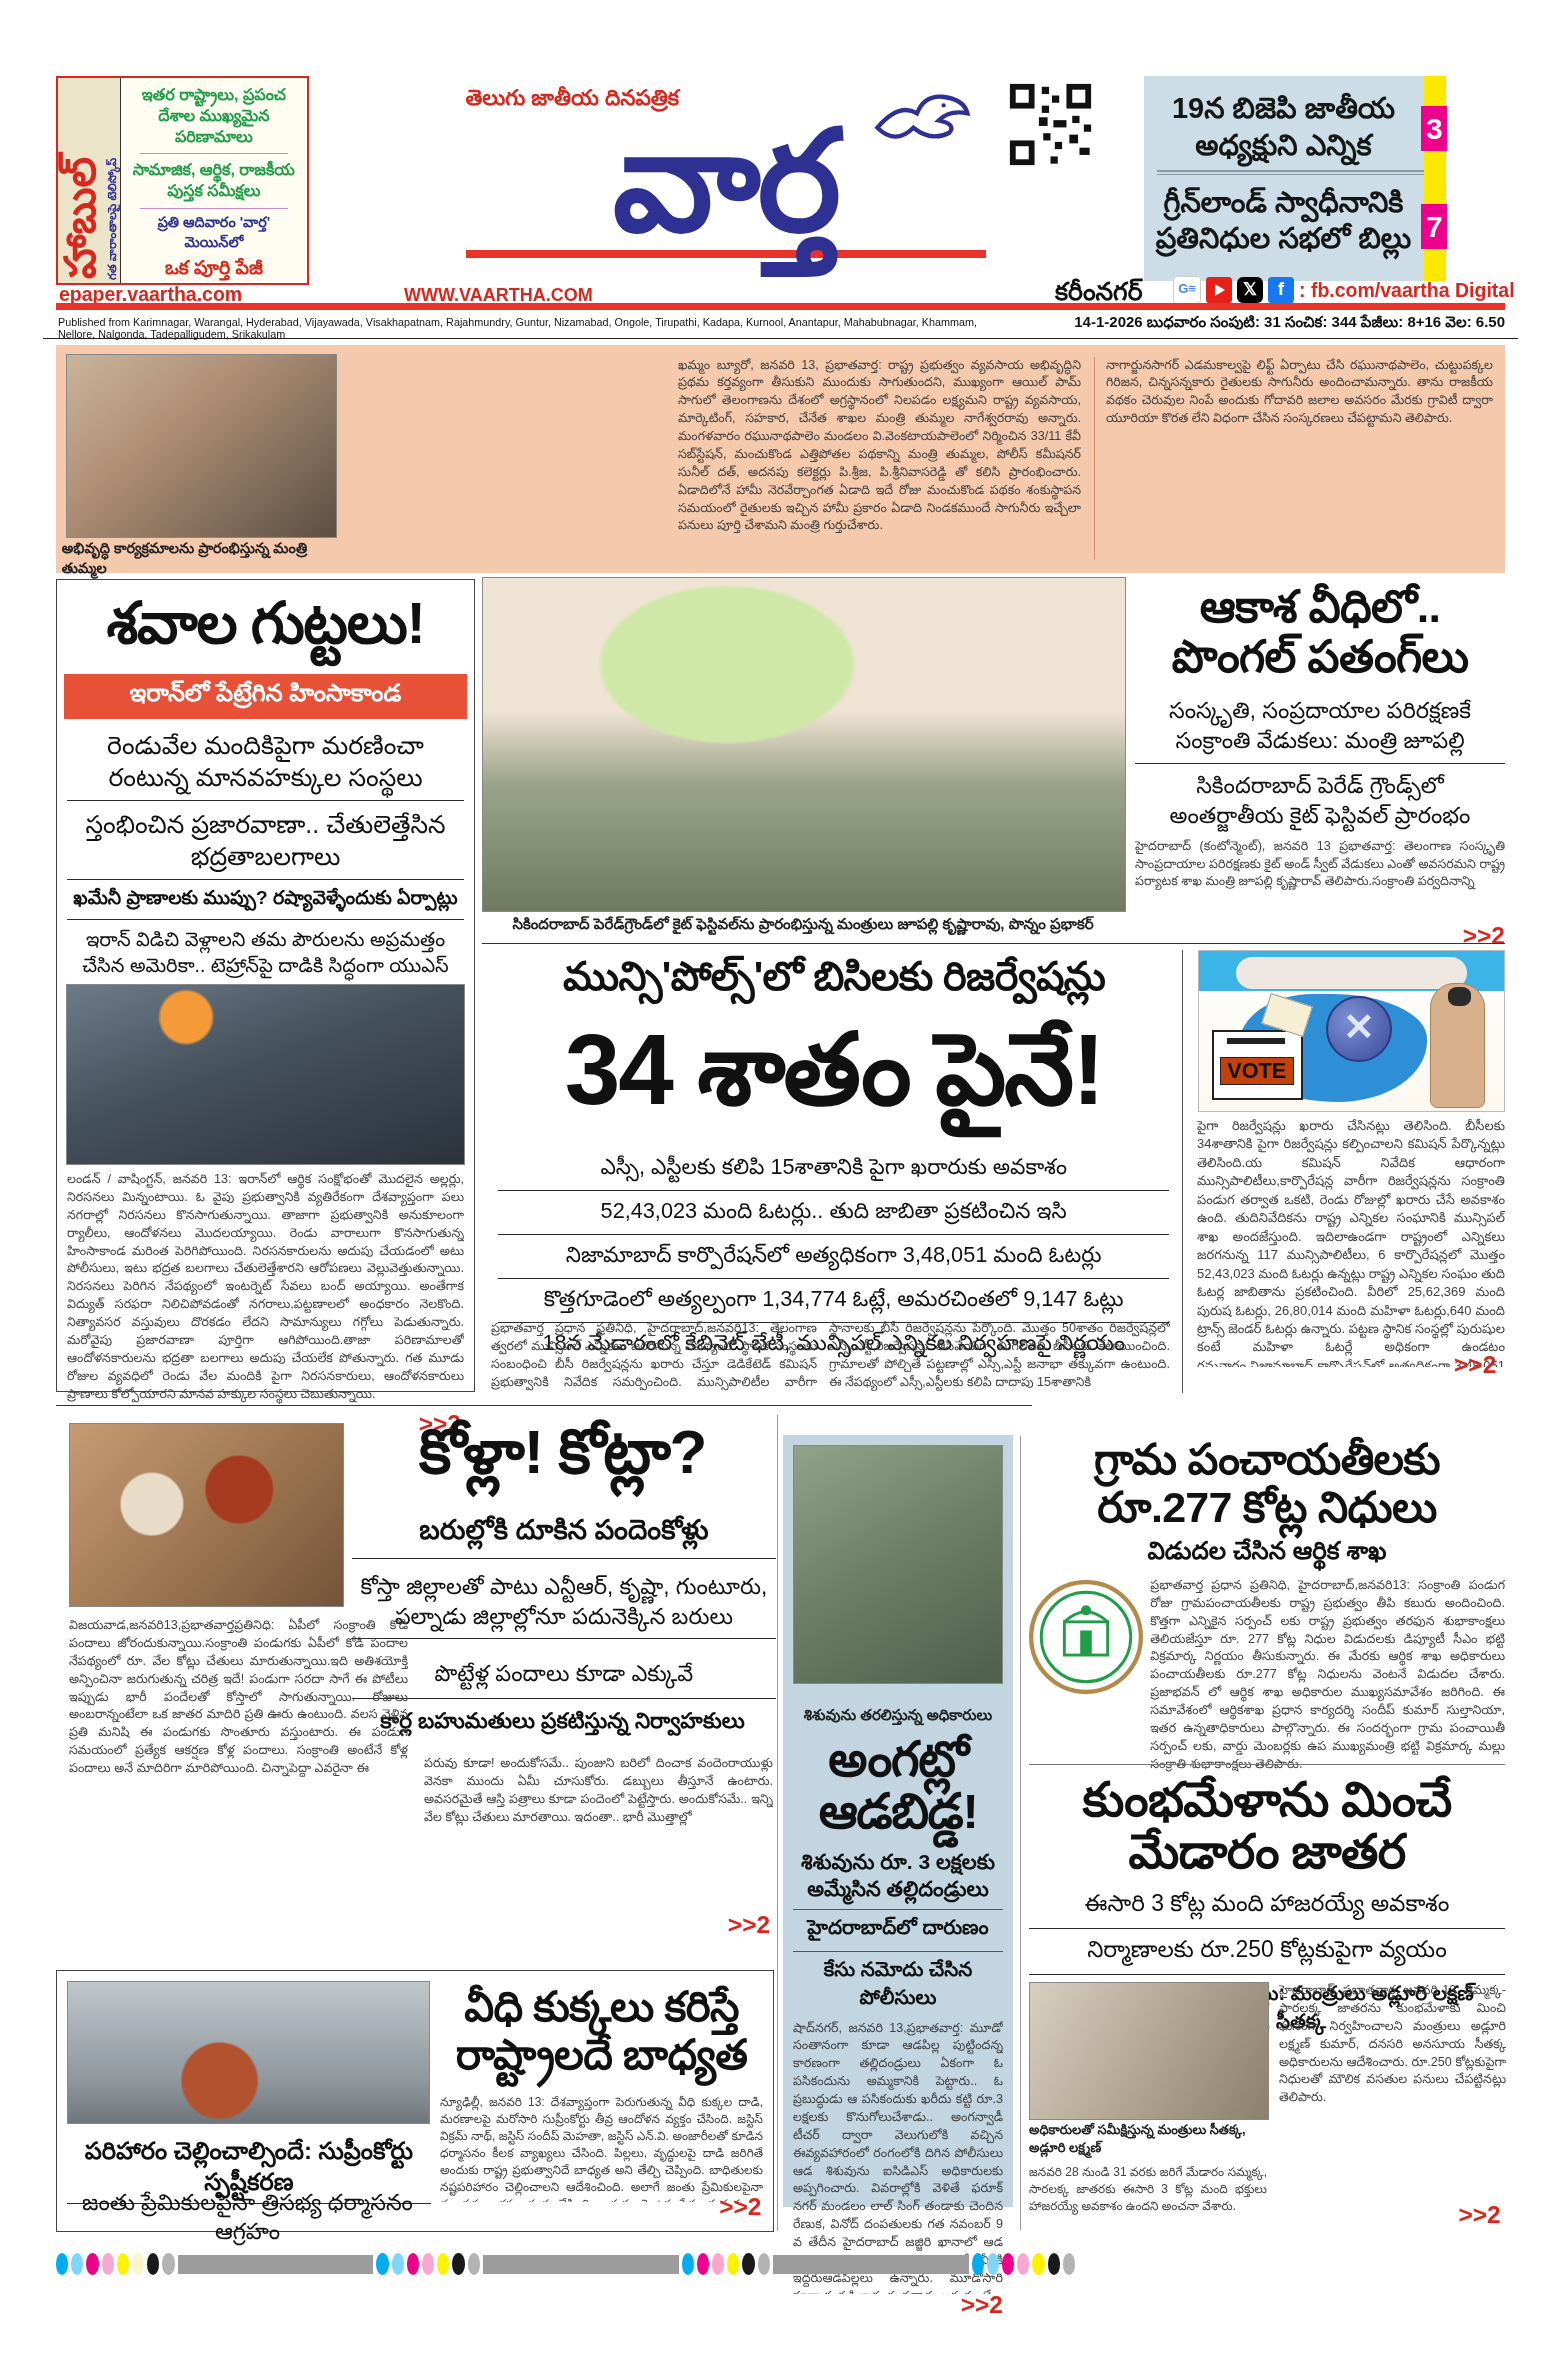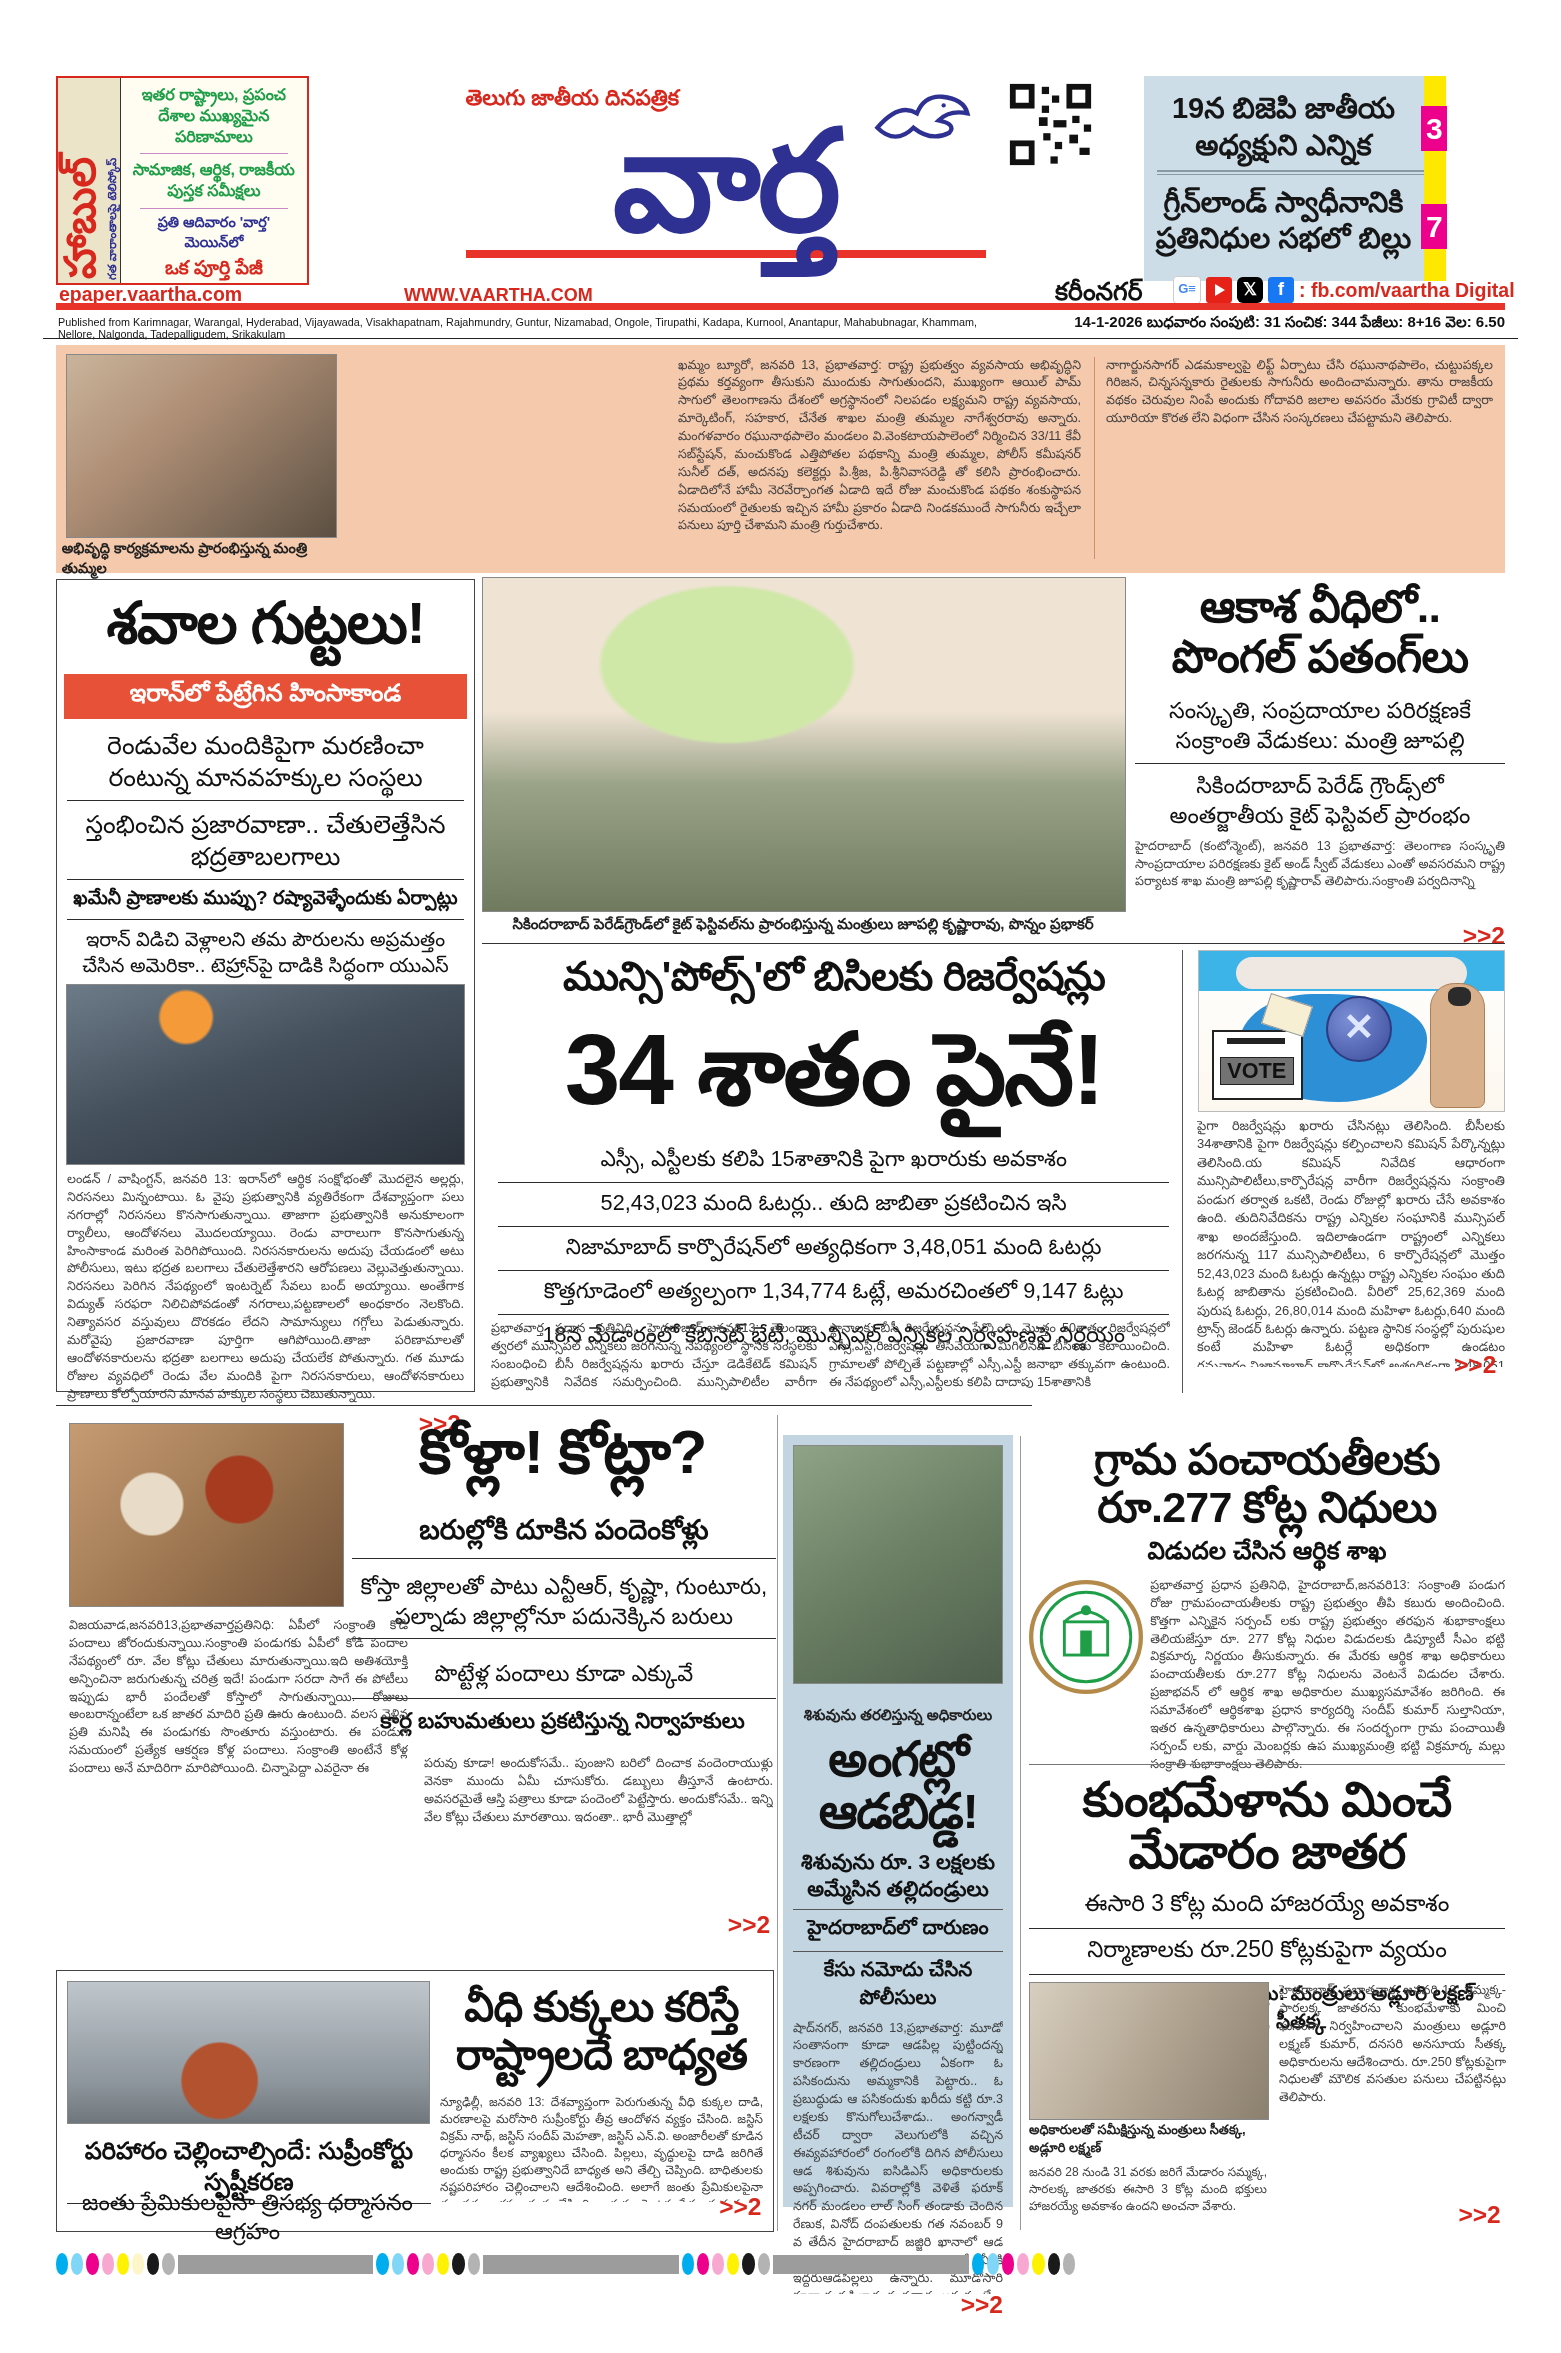--- a/index.html
+++ b/index.html
@@ -38,21 +38,21 @@
   .subline{border-bottom:1.4px solid #2b2b2b;padding:6.5px 1.4px;}
   
   .vote-art{background:linear-gradient(#fff,#fdf8ef);border:0.7px solid #bbb;overflow:hidden;}
   .vote-sky{position:absolute;left:0;top:0;width:100%;height:40px;background:#3db4e8;}
   .vote-cloud{position:absolute;left:12%;top:5.8px;width:76%;height:32px;background:#efe7e2;border-radius:19px;}
   .vote-map{position:absolute;left:40px;top:43px;width:188px;height:108px;background:#2d8fd5;
      border-radius:46% 60% 55% 62%/55% 48% 66% 50%;}
   .vote-box{position:absolute;left:13px;top:79px;width:87px;height:66px;background:#fff;border:2.2px solid #222;}
   .vote-slot{position:absolute;left:13px;top:5.8px;width:58px;height:5.8px;background:#222;}
   .vote-label{position:absolute;left:5.8px;top:24.5px;width:72px;border:1.4px solid #222;
-     font-weight:bold;font-size:21.7px;text-align:center;background:#737373;}
+     font-weight:bold;font-size:21.7px;text-align:center;background:#c2410c;}
   .vote-ballot{position:absolute;left:66px;top:48px;width:42px;height:30px;background:#f6efd3;
      border:1.4px solid #999;transform:rotate(18deg);}
   .vote-stamp{position:absolute;left:127px;top:45px;width:62px;height:62px;border-radius:50%;
      background:radial-gradient(circle at 35% 35%,#7b8fd6,#3a4a9a);border:2.9px solid #2c3a80;
      color:#dfe6ff;font-size:38px;text-align:center;line-height:58px;font-weight:bold;}
   .vote-finger{position:absolute;right:19px;top:32px;width:53px;height:123px;background:#d9b08c;
      border-radius:24.5px 24.5px 7.2px 7.2px;border:1.4px solid #a97f56;}
   .vote-nail{position:absolute;right:33px;top:36px;width:23px;height:19px;background:#2b2b2b;border-radius:40%;}
   
   .box{border:1.4px solid #444;}
@@ -192,21 +192,21 @@
       <div class="vote-ballot"></div>
       <div class="vote-stamp">✕</div>
       <div class="vote-finger"></div>
       <div class="vote-nail"></div>
     </div>
 
     <div class="abs c bold" style="left:0;top:4.3px;width:686px;font-size:40px;letter-spacing:-0.7px;">మున్సి'పోల్స్'లో బిసిలకు రిజర్వేషన్లు</div>
     <div class="abs c bold" style="left:0;top:62px;width:686px;font-size:100px;letter-spacing:-2.2px;">34 శాతం పైనే!</div>
 
     <div class="abs" style="left:7.2px;top:189px;width:671px;">
-      <div class="c subline" style="font-size:21.7px;">ఎస్సీ, ఎస్టీలకు కలిపి 15శాతానికి పైగా ఖరారుకు అవకాశం</div>
+      <div class="c subline" style="font-size:21.7px;margin-top:8px;">ఎస్సీ, ఎస్టీలకు కలిపి 15శాతానికి పైగా ఖరారుకు అవకాశం</div>
       <div class="c subline" style="font-size:21.7px;">52,43,023 మంది ఓటర్లు.. తుది జాబితా ప్రకటించిన ఇసి</div>
       <div class="c subline" style="font-size:21.7px;">నిజామాబాద్ కార్పొరేషన్‌లో అత్యధికంగా 3,48,051 మంది ఓటర్లు</div>
       <div class="c subline" style="font-size:21.7px;">కొత్తగూడెంలో అత్యల్పంగా 1,34,774 ఓట్లే, అమరచింతలో 9,147 ఓట్లు</div>
       <div class="c" style="font-size:21.7px;padding:6.5px 1.4px;">18న మేడారంలో కేబినెట్ భేటీ, మున్సిపల్ ఎన్నికల నిర్వహణపై నిర్ణయం</div>
     </div>
 
     <div class="abs body-txt j" style="left:0;top:370px;width:326px;height:72px;overflow:hidden;">ప్రభాతవార్త ప్రధాన ప్రతినిధి, హైదరాబాద్,జనవరి13: తెలంగాణ త్వరలో మున్సిపల్ ఎన్నికలు జరగనున్న నేపథ్యంలో స్థానిక సంస్థలకు సంబంధించి బీసీ రిజర్వేషన్లను ఖరారు చేస్తూ డెడికేటెడ్ కమిషన్ ప్రభుత్వానికి నివేదిక సమర్పించింది. మున్సిపాలిటీల వారీగా వార్డులు,చైర్‌పర్సన్ల</div>
     <div class="abs body-txt j" style="left:338px;top:370px;width:341px;height:72px;overflow:hidden;">స్థానాలకు బీసీ రిజర్వేషన్లను పేర్కొంది. మొత్తం 50శాతం రిజర్వేషన్లలో ఎస్సీ,ఎస్టీ,రిజర్వేషన్లు తీసివేయగా మిగిలినవి బీసీలకు కేటాయించింది. గ్రామాలతో పోల్చితే పట్టణాల్లో ఎస్సీ,ఎస్టీ జనాభా తక్కువగా ఉంటుంది. ఈ నేపథ్యంలో ఎస్సీ,ఎస్టీలకు కలిపి దాదాపు 15శాతానికి</div>
 
     <div class="abs body-txt j" style="left:706px;top:167px;width:308px;height:250px;overflow:hidden;font-size:13px;">పైగా రిజర్వేషన్లు ఖరారు చేసినట్లు తెలిసింది. బీసీలకు 34శాతానికి పైగా రిజర్వేషన్లు కల్పించాలని కమిషన్ పేర్కొన్నట్లు తెలిసింది.య కమిషన్ నివేదిక ఆధారంగా మున్సిపాలిటీలు,కార్పొరేషన్ల వారీగా రిజర్వేషన్లను సంక్రాంతి పండుగ తర్వాత ఒకటి, రెండు రోజుల్లో ఖరారు చేసే అవకాశం ఉంది. తుదినివేదికను రాష్ట్ర ఎన్నికల సంఘానికి మున్సిపల్ శాఖ అందజేస్తుంది. ఇదిలాఉండగా రాష్ట్రంలో ఎన్నికలు జరగనున్న 117 మున్సిపాలిటీలు, 6 కార్పొరేషన్లలో మొత్తం 52,43,023 మంది ఓటర్లు ఉన్నట్లు రాష్ట్ర ఎన్నికల సంఘం తుది ఓటర్ల జాబితాను ప్రకటించింది. వీరిలో 25,62,369 మంది పురుష ఓటర్లు, 26,80,014 మంది మహిళా ఓటర్లు,640 మంది ట్రాన్స్ జెండర్ ఓటర్లు ఉన్నారు. పట్టణ స్థానిక సంస్థల్లో పురుషుల కంటే మహిళా ఓటర్లే అధికంగా ఉండటం గమనార్హం.నిజామాబాద్ కార్పొరేషన్‌లో అత్యధికంగా 3,48,051 మంది ఓటర్లు ఉండగా,</div>

